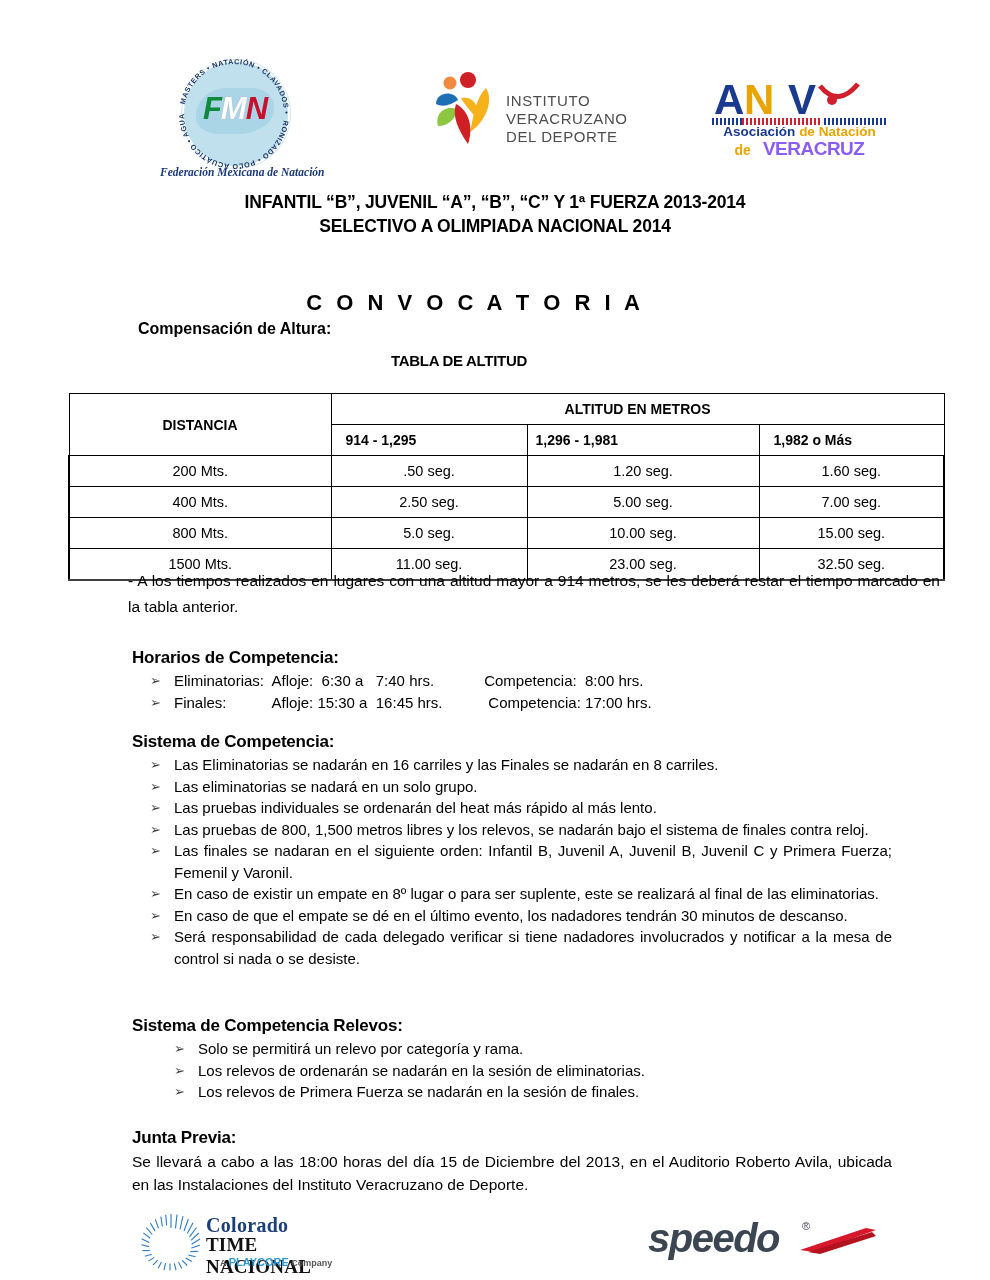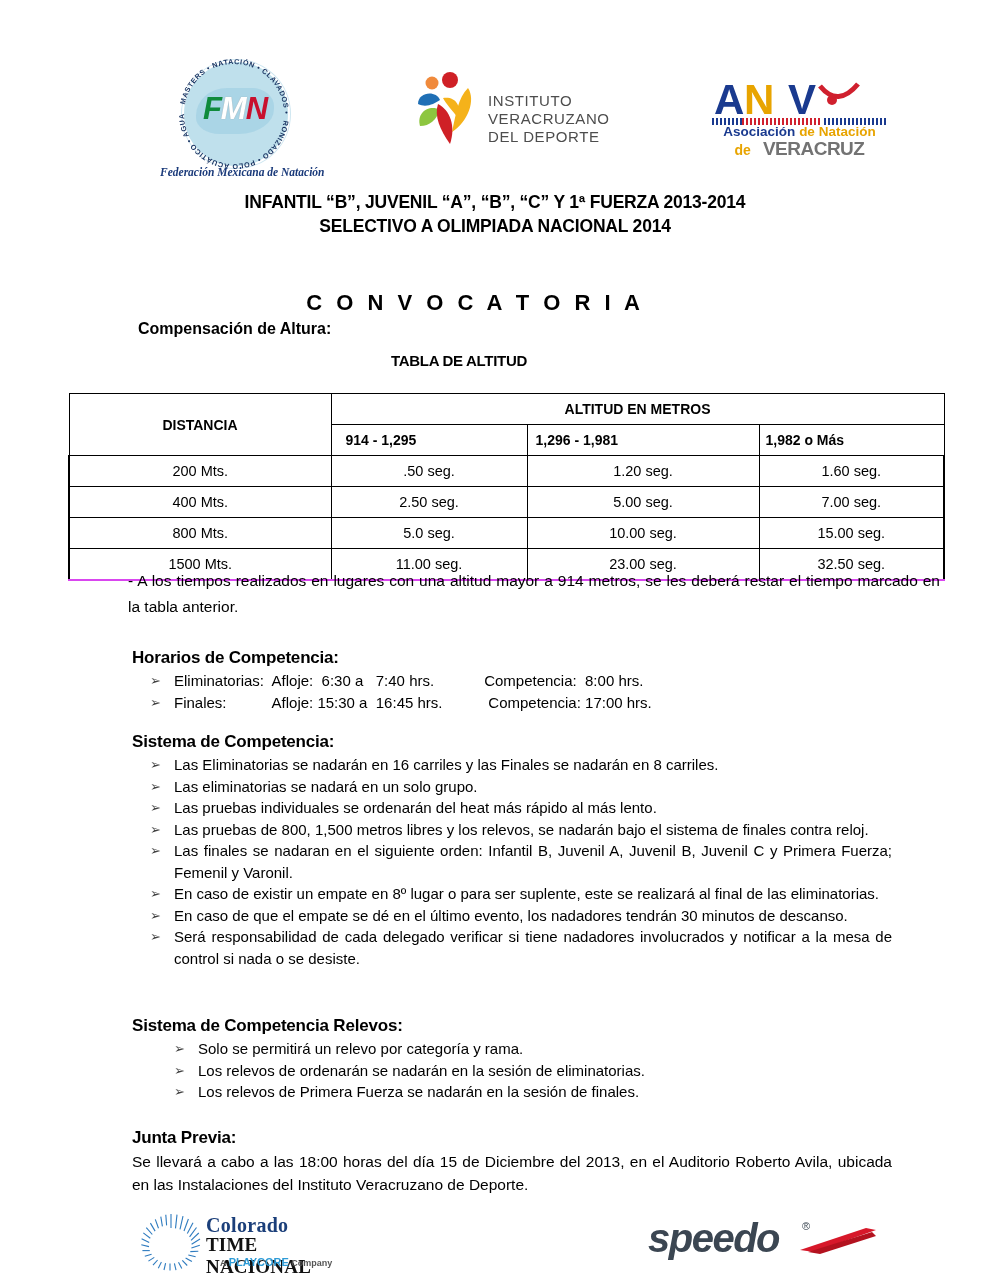--- a/index.html
+++ b/index.html
@@ -93,21 +93,21 @@
     font-weight: bold;
     font-style: italic;
     font-size: 11.5px;
     color: #1a3a7a;
     white-space: nowrap;
   }
 
   
   .ivd-wrap {
     position: absolute;
-    left: 410px;
+    left: 428px;
     top: 12px;
     width: 240px;
     height: 80px;
   }
   .ivd-mark {
     position: absolute;
     left: 0;
     top: 0;
     width: 72px;
     height: 76px;
@@ -171,21 +171,21 @@
     position: absolute;
     left: 0;
     top: 60px;
     width: 175px;
     text-align: center;
     font-weight: bold;
     font-size: 19px;
     white-space: nowrap;
   }
   .anv-line2 .y { color: #e8a400; font-size: 14px; }
-  .anv-line2 .r { color: #737373; letter-spacing: -.5px; margin-left: 12px; }
+  .anv-line2 .r { color: #8b5cf6; letter-spacing: -.5px; margin-left: 12px; }
 
   
   .doc-title {
     position: absolute;
     left: 0;
     top: 190px;
     width: 990px;
     text-align: center;
     font-weight: bold;
     font-size: 17.5px;
@@ -253,21 +253,21 @@
     height: 60px;
   }
   .th-span {
     border-top: 2px solid #000;
     border-right: 2px solid #000;
     height: 30px;
   }
   .th-sub-last { border-right: 2px solid #000; }
   .alt-table tbody td:first-child { border-left: 2px solid #000; }
   .alt-table tbody td:last-child  { border-right: 2px solid #000; }
-  .alt-table tbody tr:last-child td { border-bottom: 2px solid #d946ef; }
+  .alt-table tbody tr:last-child td { border-bottom: 2px solid #404040; }
 
   
   .note {
     position: absolute;
     left: 100px;
     top: 568px;
     width: 812px;
     font-size: 15.5px;
     line-height: 26px;
     text-align: justify;
@@ -489,21 +489,21 @@
         <col class="col-c">
     </colgroup>
     <thead>
       <tr>
         <th class="th-dist" rowspan="2">DISTANCIA</th>
         <th class="th-span" colspan="3">ALTITUD EN METROS</th>
       </tr>
       <tr>
         <th style="text-align:left;padding-left:14px;">914 - 1,295</th>
         <th style="text-align:left;padding-left:8px;">1,296 - 1,981</th>
-        <th class="th-sub-last" style="text-align:left;padding-left:6px;">1,982 o Más</th>
+        <th class="th-sub-last" style="text-align:left;padding-left:14px;">1,982 o Más</th>
       </tr>
     </thead>
     <tbody>
       <tr>
         <td>200 Mts.</td>
         <td>.50 seg.</td>
         <td>1.20 seg.</td>
         <td>1.60 seg.</td>
       </tr>
       <tr>

